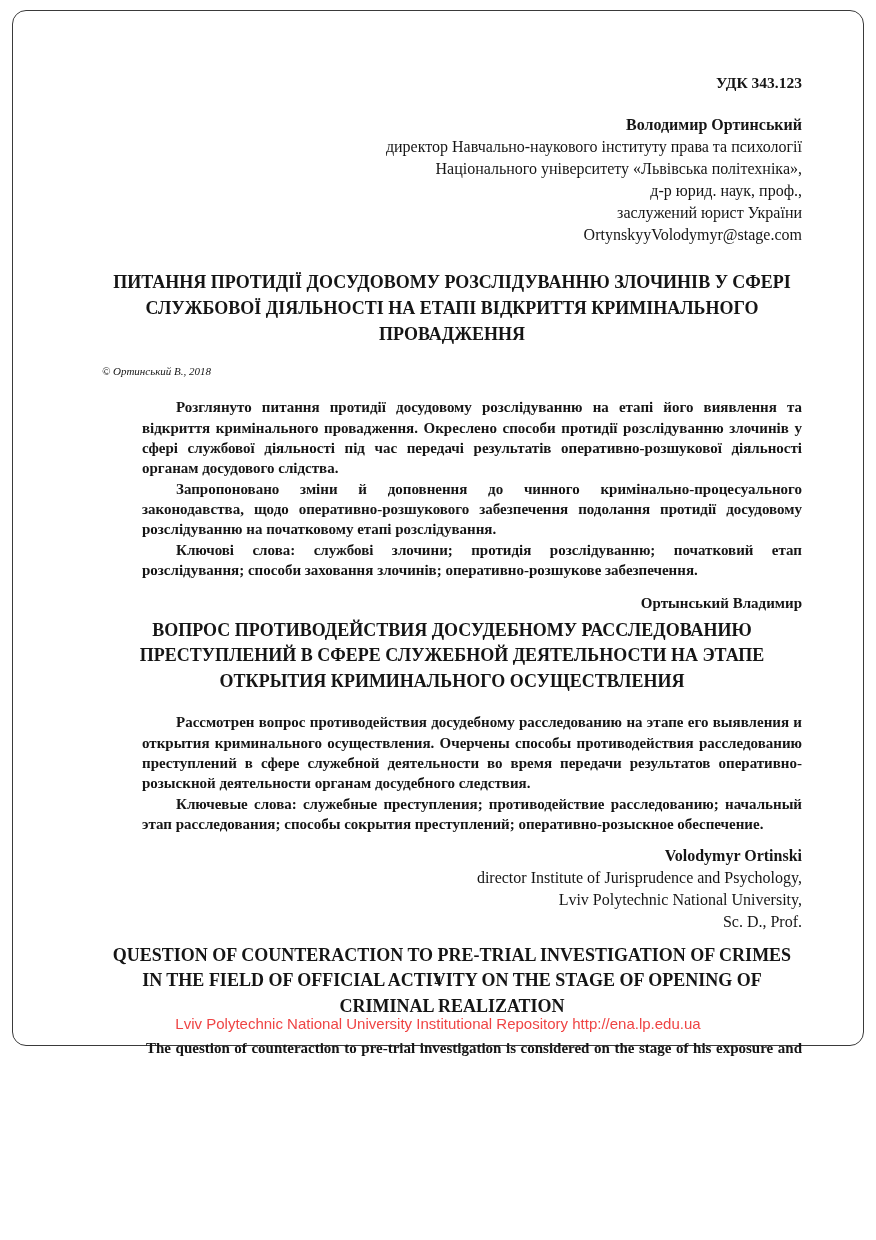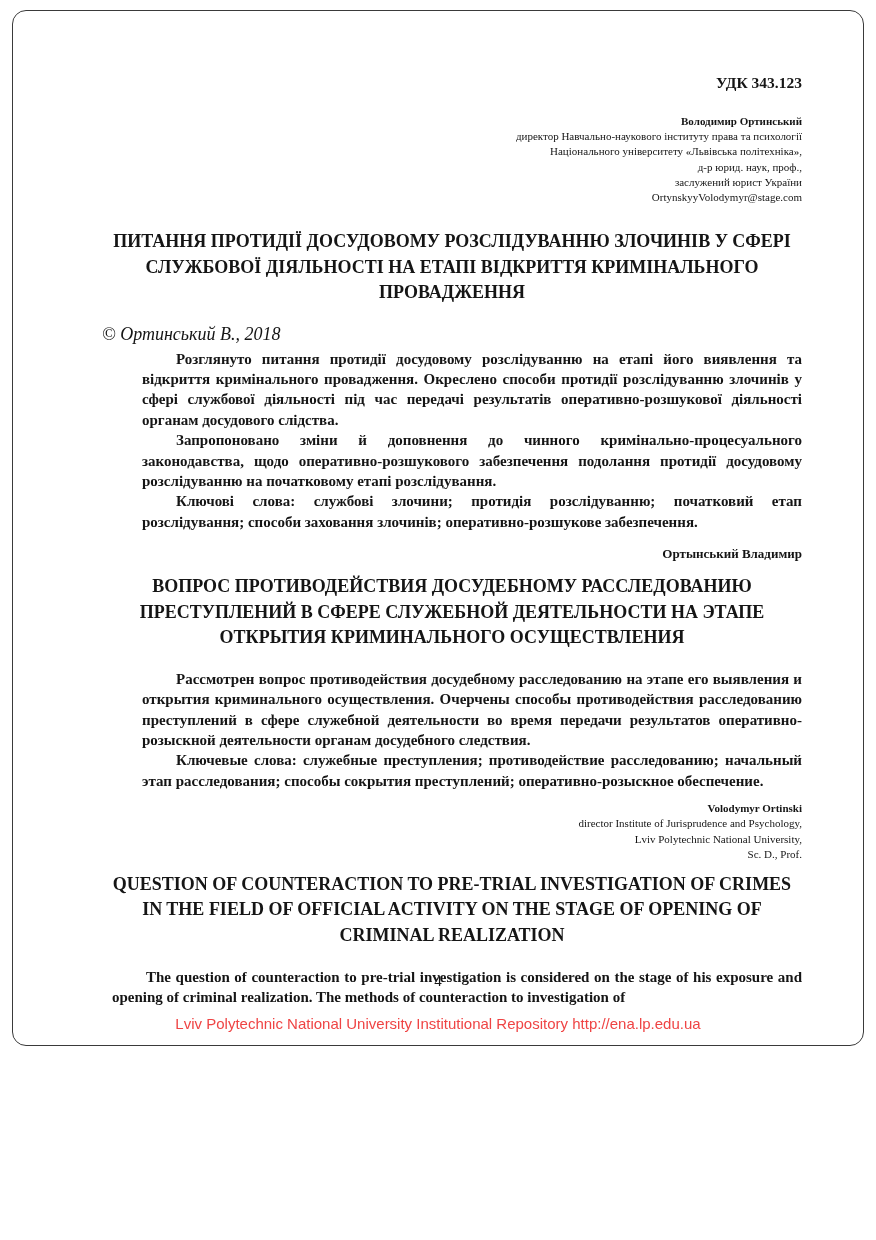--- a/index.html
+++ b/index.html
@@ -31,57 +31,57 @@
   }
   .udk {
     text-align: right;
     font-weight: bold;
     font-size: 15.5px;
     margin-bottom: 22px;
   }
   .right { text-align: right; }
   .bold { font-weight: bold; }
   .author-block {
-    font-size: 11px;
+    font-size: 16px;
     line-height: 1.38;
     margin-bottom: 24px;
   }
   .title {
     font-size: 18px;
     font-weight: bold;
     text-align: center;
     line-height: 1.42;
     max-width: 690px;
     margin: 0 auto 18px auto;
   }
   .copyright {
     font-style: italic;
-    font-size: 18px;
-    margin: 0 0 4px 0;
+    font-size: 11px;
+    margin: 0 0 20px 0;
   }
   .abstract {
     margin-left: 40px;
     font-weight: bold;
     font-size: 15px;
     text-align: justify;
     line-height: 1.36;
     margin-bottom: 12px;
   }
   .abstract p {
     margin: 0;
     text-indent: 34px;
   }
   .abstract-en {
     margin-left: 10px;
   }
   .signature {
     text-align: right;
     font-weight: bold;
-    font-size: 13px;
-    margin-bottom: 12px;
+    font-size: 15px;
+    margin-bottom: 6px;
   }
   .mb-14 { margin-bottom: 14px; }
   .mb-10 { margin-bottom: 10px; }
   .page-number {
     position: absolute;
     left: 0;
     right: 0;
     bottom: 66px;
     text-align: center;
     font-size: 15px;

